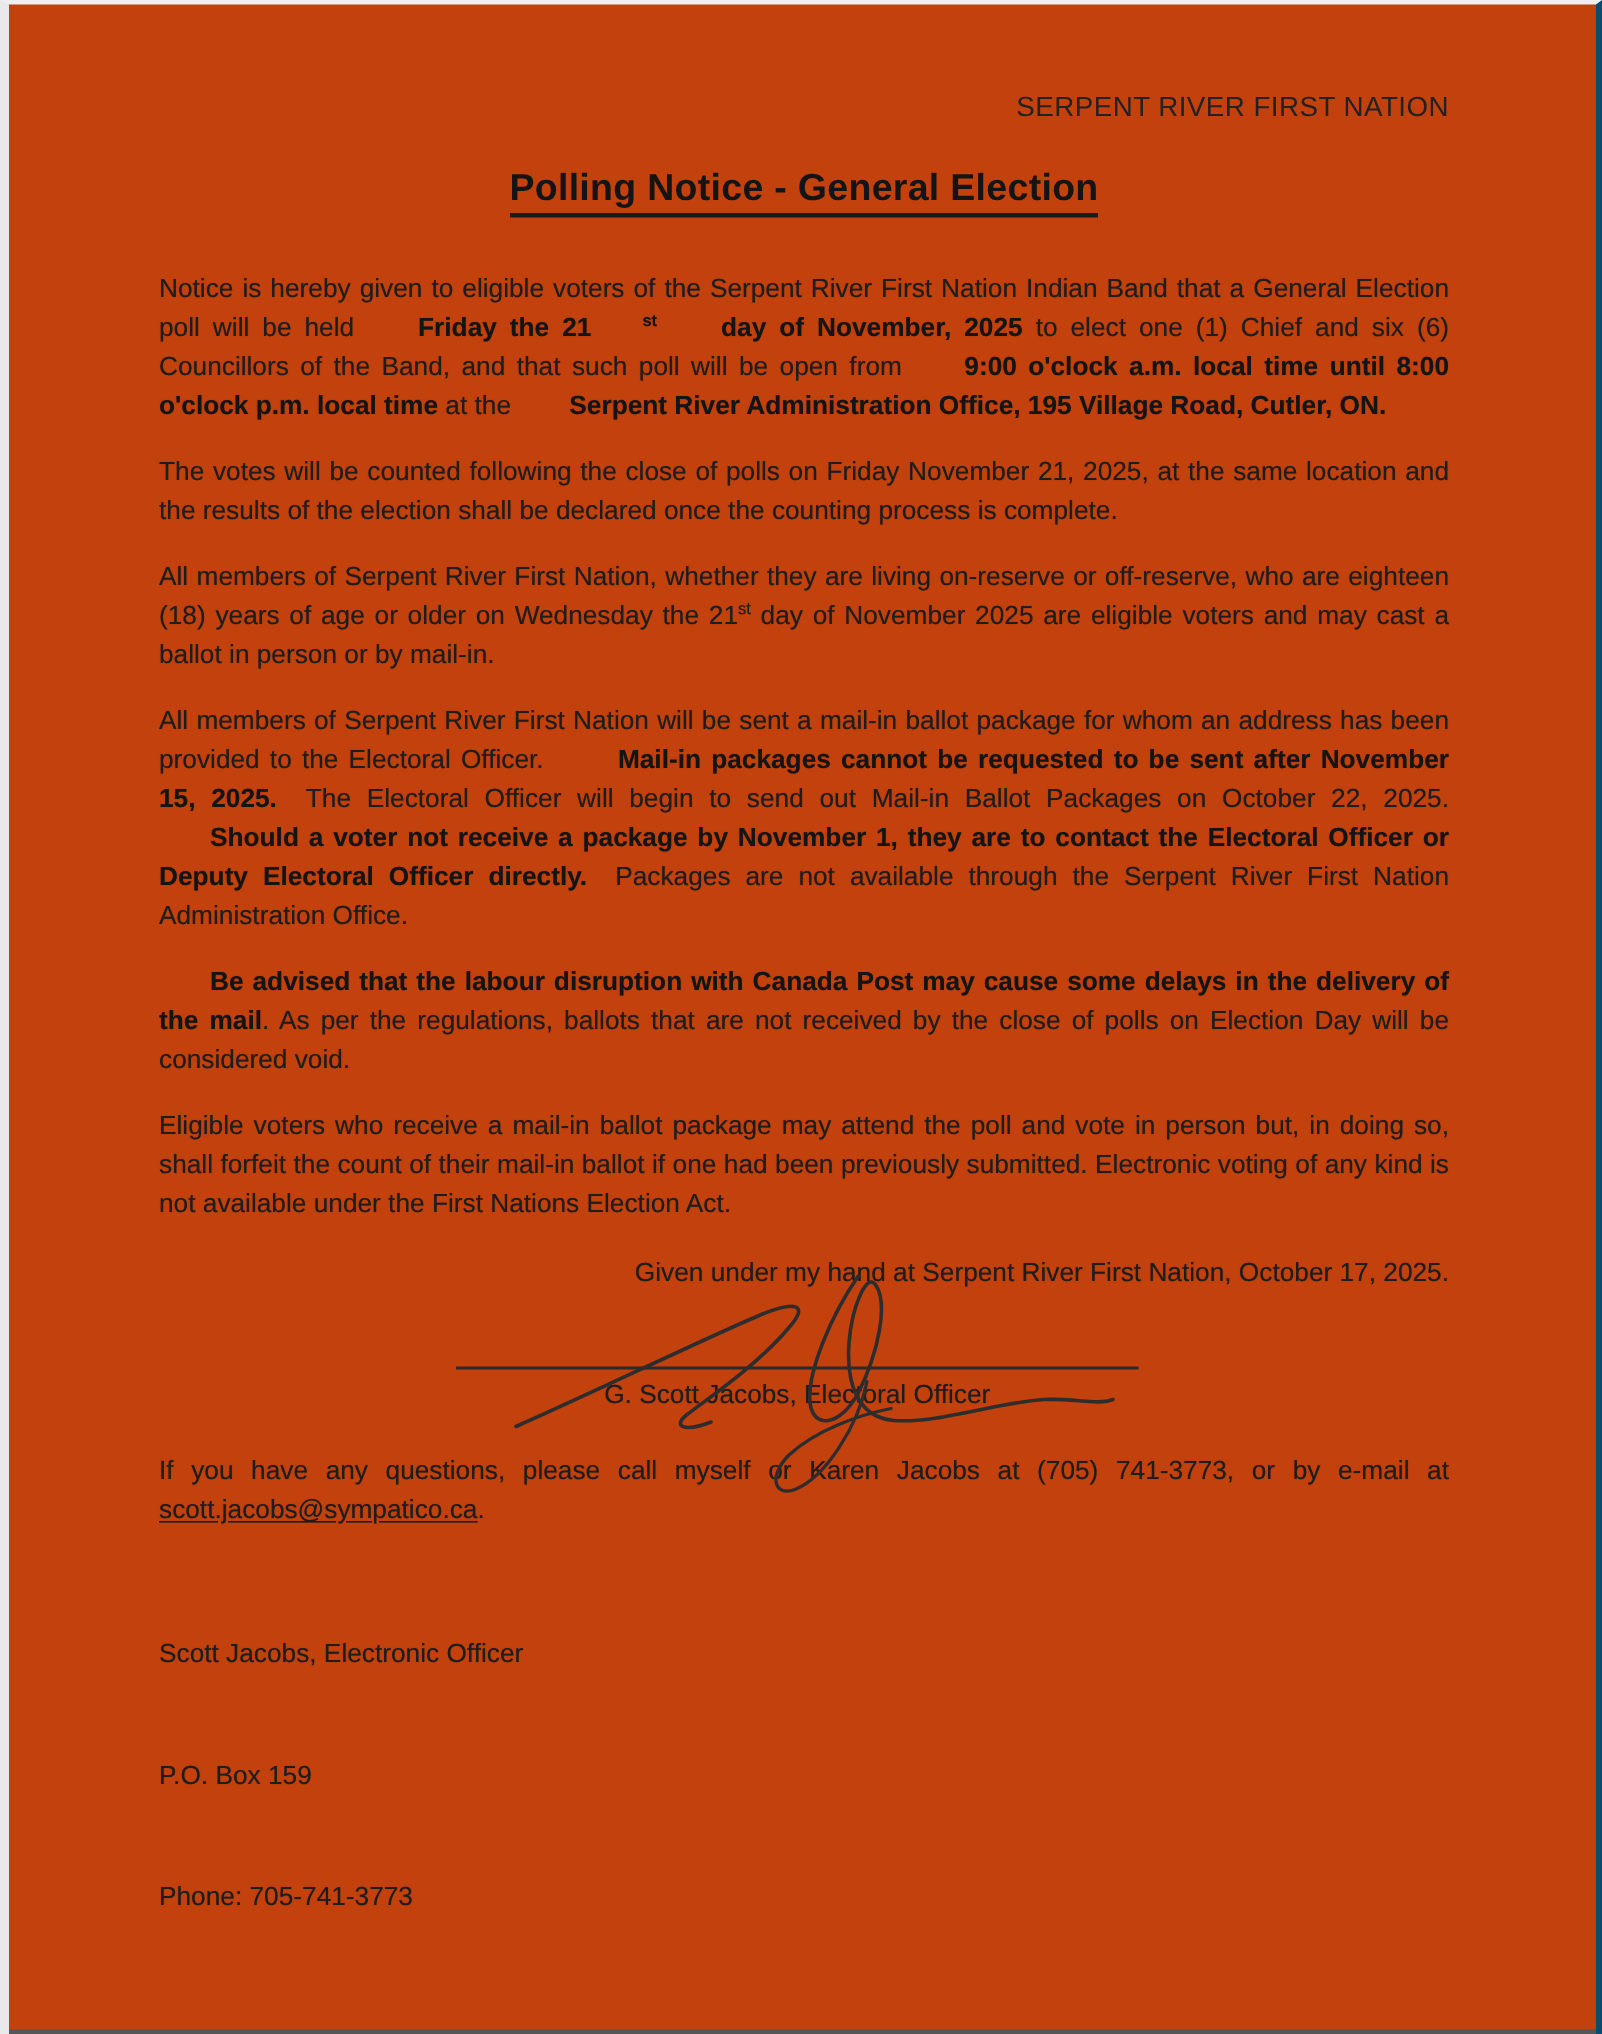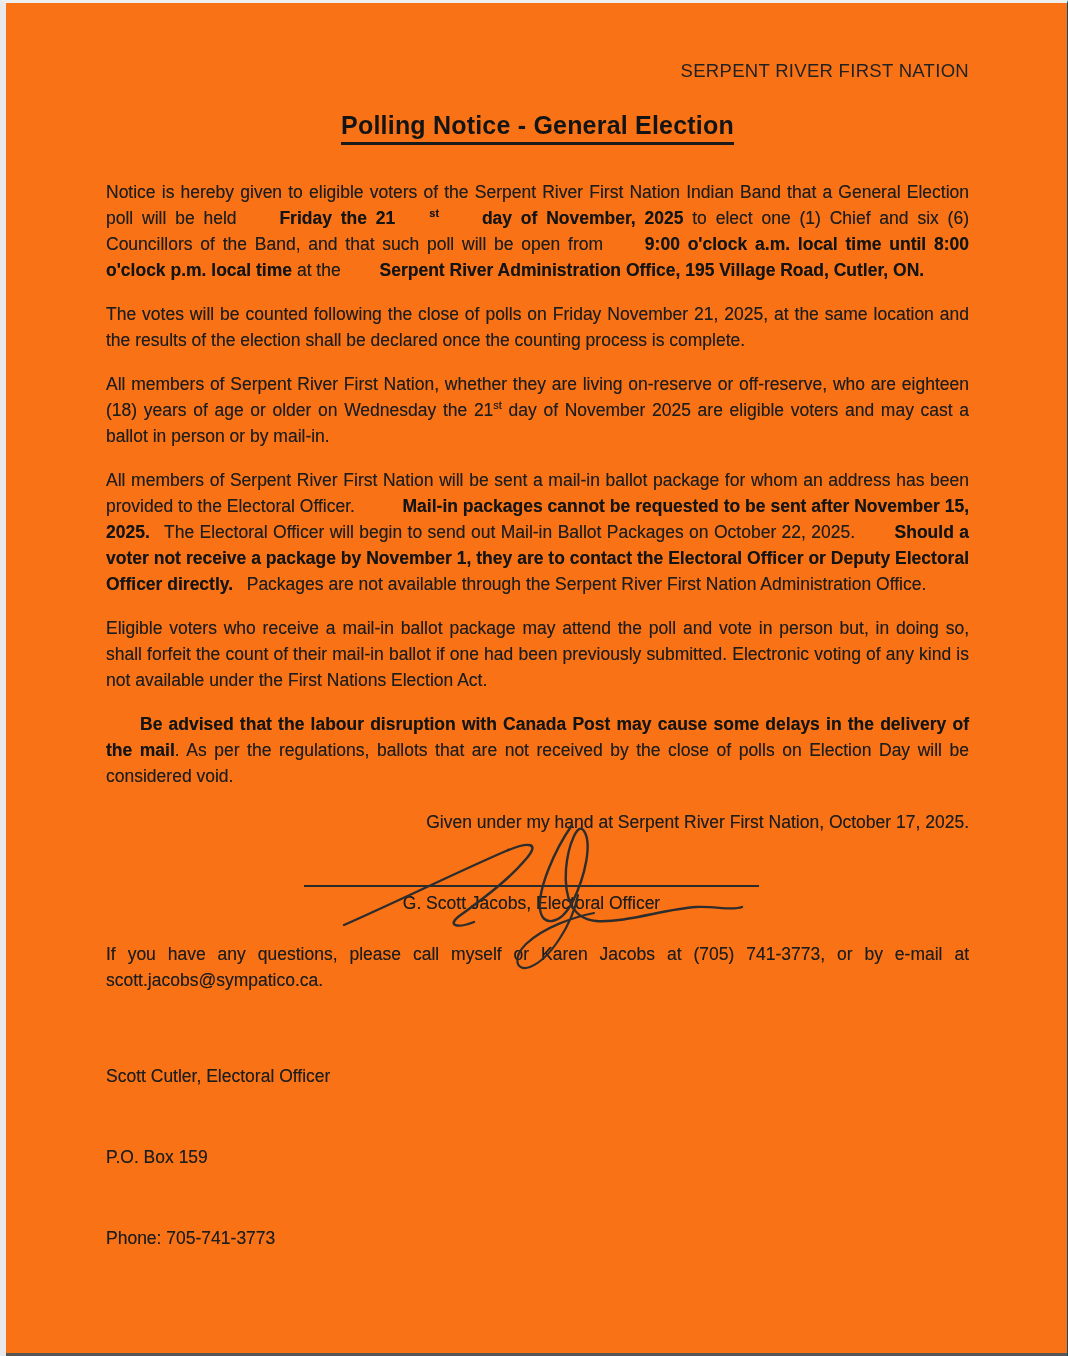--- a/index.html
+++ b/index.html
@@ -6,24 +6,24 @@
   body {
     width: 1068px; height: 1356px;
     background: #f4f4f5;
     font-family: "Liberation Sans", sans-serif;
     color: #1d1d1d;
   }
   .page {
     position: relative;
     width: 1068px; height: 1356px;
     box-sizing: border-box;
-    background: #f97316;
+    background: #c2410c;
     border-left: 6px solid #e9e9eb;
     border-top: 3px solid #eef0f0;
-    border-right: 1px solid #0c4a6e;
+    border-right: 4px solid #0c4a6e;
     overflow: hidden;
   }
   .page::after {
     content: "";
     position: absolute; left: 0; right: 0; bottom: 0; height: 3px;
     background: #565656;
   }
   .content {
     box-sizing: border-box;
     padding: 56px 98px 0 100px;
@@ -50,21 +50,21 @@
     font-size: 17.5px;
     line-height: 26px;
     text-align: justify;
     margin: 18px 0 0 0;
     color: #1d1d1d;
     text-shadow: 0 0 0.5px rgba(30,30,30,0.55);
   }
   .para.first { margin-top: 34px; }
   .para b, .para .b { font-weight: bold; color: #141414; padding-left: 34px; }
   sup { font-size: 11px; line-height: 0; vertical-align: super; }
-  .u { text-underline-offset: 2px; }
+  .u { text-decoration: underline; text-underline-offset: 2px; }
   .attestation {
     font-size: 17.5px;
     line-height: 26px;
     margin: 20px 0 0 0;
     padding-left: 78px;
     text-shadow: 0 0 0.5px rgba(30,30,30,0.55);
     text-align: right;
   }
   .sig-block { position: relative; height: 100px; margin-top: 2px; }
   .sig-rule {
@@ -101,39 +101,39 @@
     <div class="org-name">SERPENT RIVER FIRST NATION</div>
 
     <div class="title-wrap">
       <span class="doc-title">Polling Notice - General Election</span>
     </div>
 
     <p class="para first"><span>Notice is hereby given to eligible voters of the Serpent River First Nation Indian Band that a General Election poll will be held </span><span class="b">Friday the 21</span><sup class="b">st</sup><span class="b"> day of November, 2025</span><span> to elect one (1) Chief and six (6) Councillors of the Band, and that such poll will be open from </span><span class="b">9:00 o'clock a.m. local time until 8:00 o'clock p.m. local time</span><span> at the </span><span class="b">Serpent River Administration Office, 195 Village Road, Cutler, ON.</span></p>
     <p class="para"><span>The votes will be counted following the close of polls on Friday November 21, 2025, at the same location and the results of the election shall be declared once the counting process is complete.</span></p>
     <p class="para"><span>All members of Serpent River First Nation, whether they are living on-reserve or off-reserve, who are eighteen (18) years of age or older on Wednesday the 21</span><sup>st</sup><span> day of November 2025 are eligible voters and may cast a ballot in person or by mail-in.</span></p>
     <p class="para"><span>All members of Serpent River First Nation will be sent a mail-in ballot package for whom an address has been provided to the Electoral Officer.  </span><span class="b">Mail-in packages cannot be requested to be sent after November 15, 2025.</span><span>  The Electoral Officer will begin to send out Mail-in Ballot Packages on October 22, 2025. </span><span class="b">Should a voter not receive a package by November 1, they are to contact the Electoral Officer or Deputy Electoral Officer directly.</span><span>  Packages are not available through the Serpent River First Nation Administration Office.</span></p>
+    <p class="para"><span class="b">Be advised that the labour disruption with Canada Post may cause some delays in the delivery of the mail</span><span>. As per the regulations, ballots that are not received by the close of polls on Election Day will be considered void.</span></p>
     <p class="para"><span>Eligible voters who receive a mail-in ballot package may attend the poll and vote in person but, in doing so, shall forfeit the count of their mail-in ballot if one had been previously submitted. Electronic voting of any kind is not available under the First Nations Election Act.</span></p>
-    <p class="para"><span class="b">Be advised that the labour disruption with Canada Post may cause some delays in the delivery of the mail</span><span>. As per the regulations, ballots that are not received by the close of polls on Election Day will be considered void.</span></p>
 
     <p class="attestation">Given under my hand at Serpent River First Nation, October 17, 2025.</p>
 
     <div class="sig-block">
       <svg class="scrawl" viewBox="0 0 420 152" fill="none" xmlns="http://www.w3.org/2000/svg">
         <path d="M 10 108 C 60 86, 130 52, 172 34 C 196 24, 206 26, 192 42 C 172 66, 140 88, 124 100 C 114 108, 122 112, 140 105" stroke="#2d2d2d" stroke-width="2.4" stroke-linecap="round"></path>
         <path d="M 238 8 C 220 34, 204 72, 206 92 C 208 110, 226 108, 238 86 C 252 58, 258 26, 250 14 C 244 4, 234 28, 232 52 C 230 80, 238 102, 262 104 C 292 106, 330 92, 362 90 C 382 89, 398 94, 408 90" stroke="#2d2d2d" stroke-width="2.4" stroke-linecap="round"></path>
         <path d="M 244 78 C 238 108, 216 142, 196 150 C 182 155, 178 141, 192 127 C 210 110, 240 100, 260 96" stroke="#2d2d2d" stroke-width="2.2" stroke-linecap="round"></path>
       </svg>
       <div class="sig-rule"></div>
       <div class="sig-caption">G. Scott Jacobs, Electoral Officer</div>
     </div>
 
     <p class="para questions"><span>If you have any questions, please call myself or Karen Jacobs at (705) 741-3773, or by e-mail at </span><span class="u">scott.jacobs@sympatico.ca</span><span>.</span></p>
 
     <div class="contact">
-      <div>Scott Cutler, Electoral Officer</div>
+      <div>Scott Jacobs, Electronic Officer</div>
       <div>P.O. Box 159</div>
       <div>Phone: 705-741-3773</div>
       
       
     </div>
 
   </div>
 </div>
 
 </body></html>

